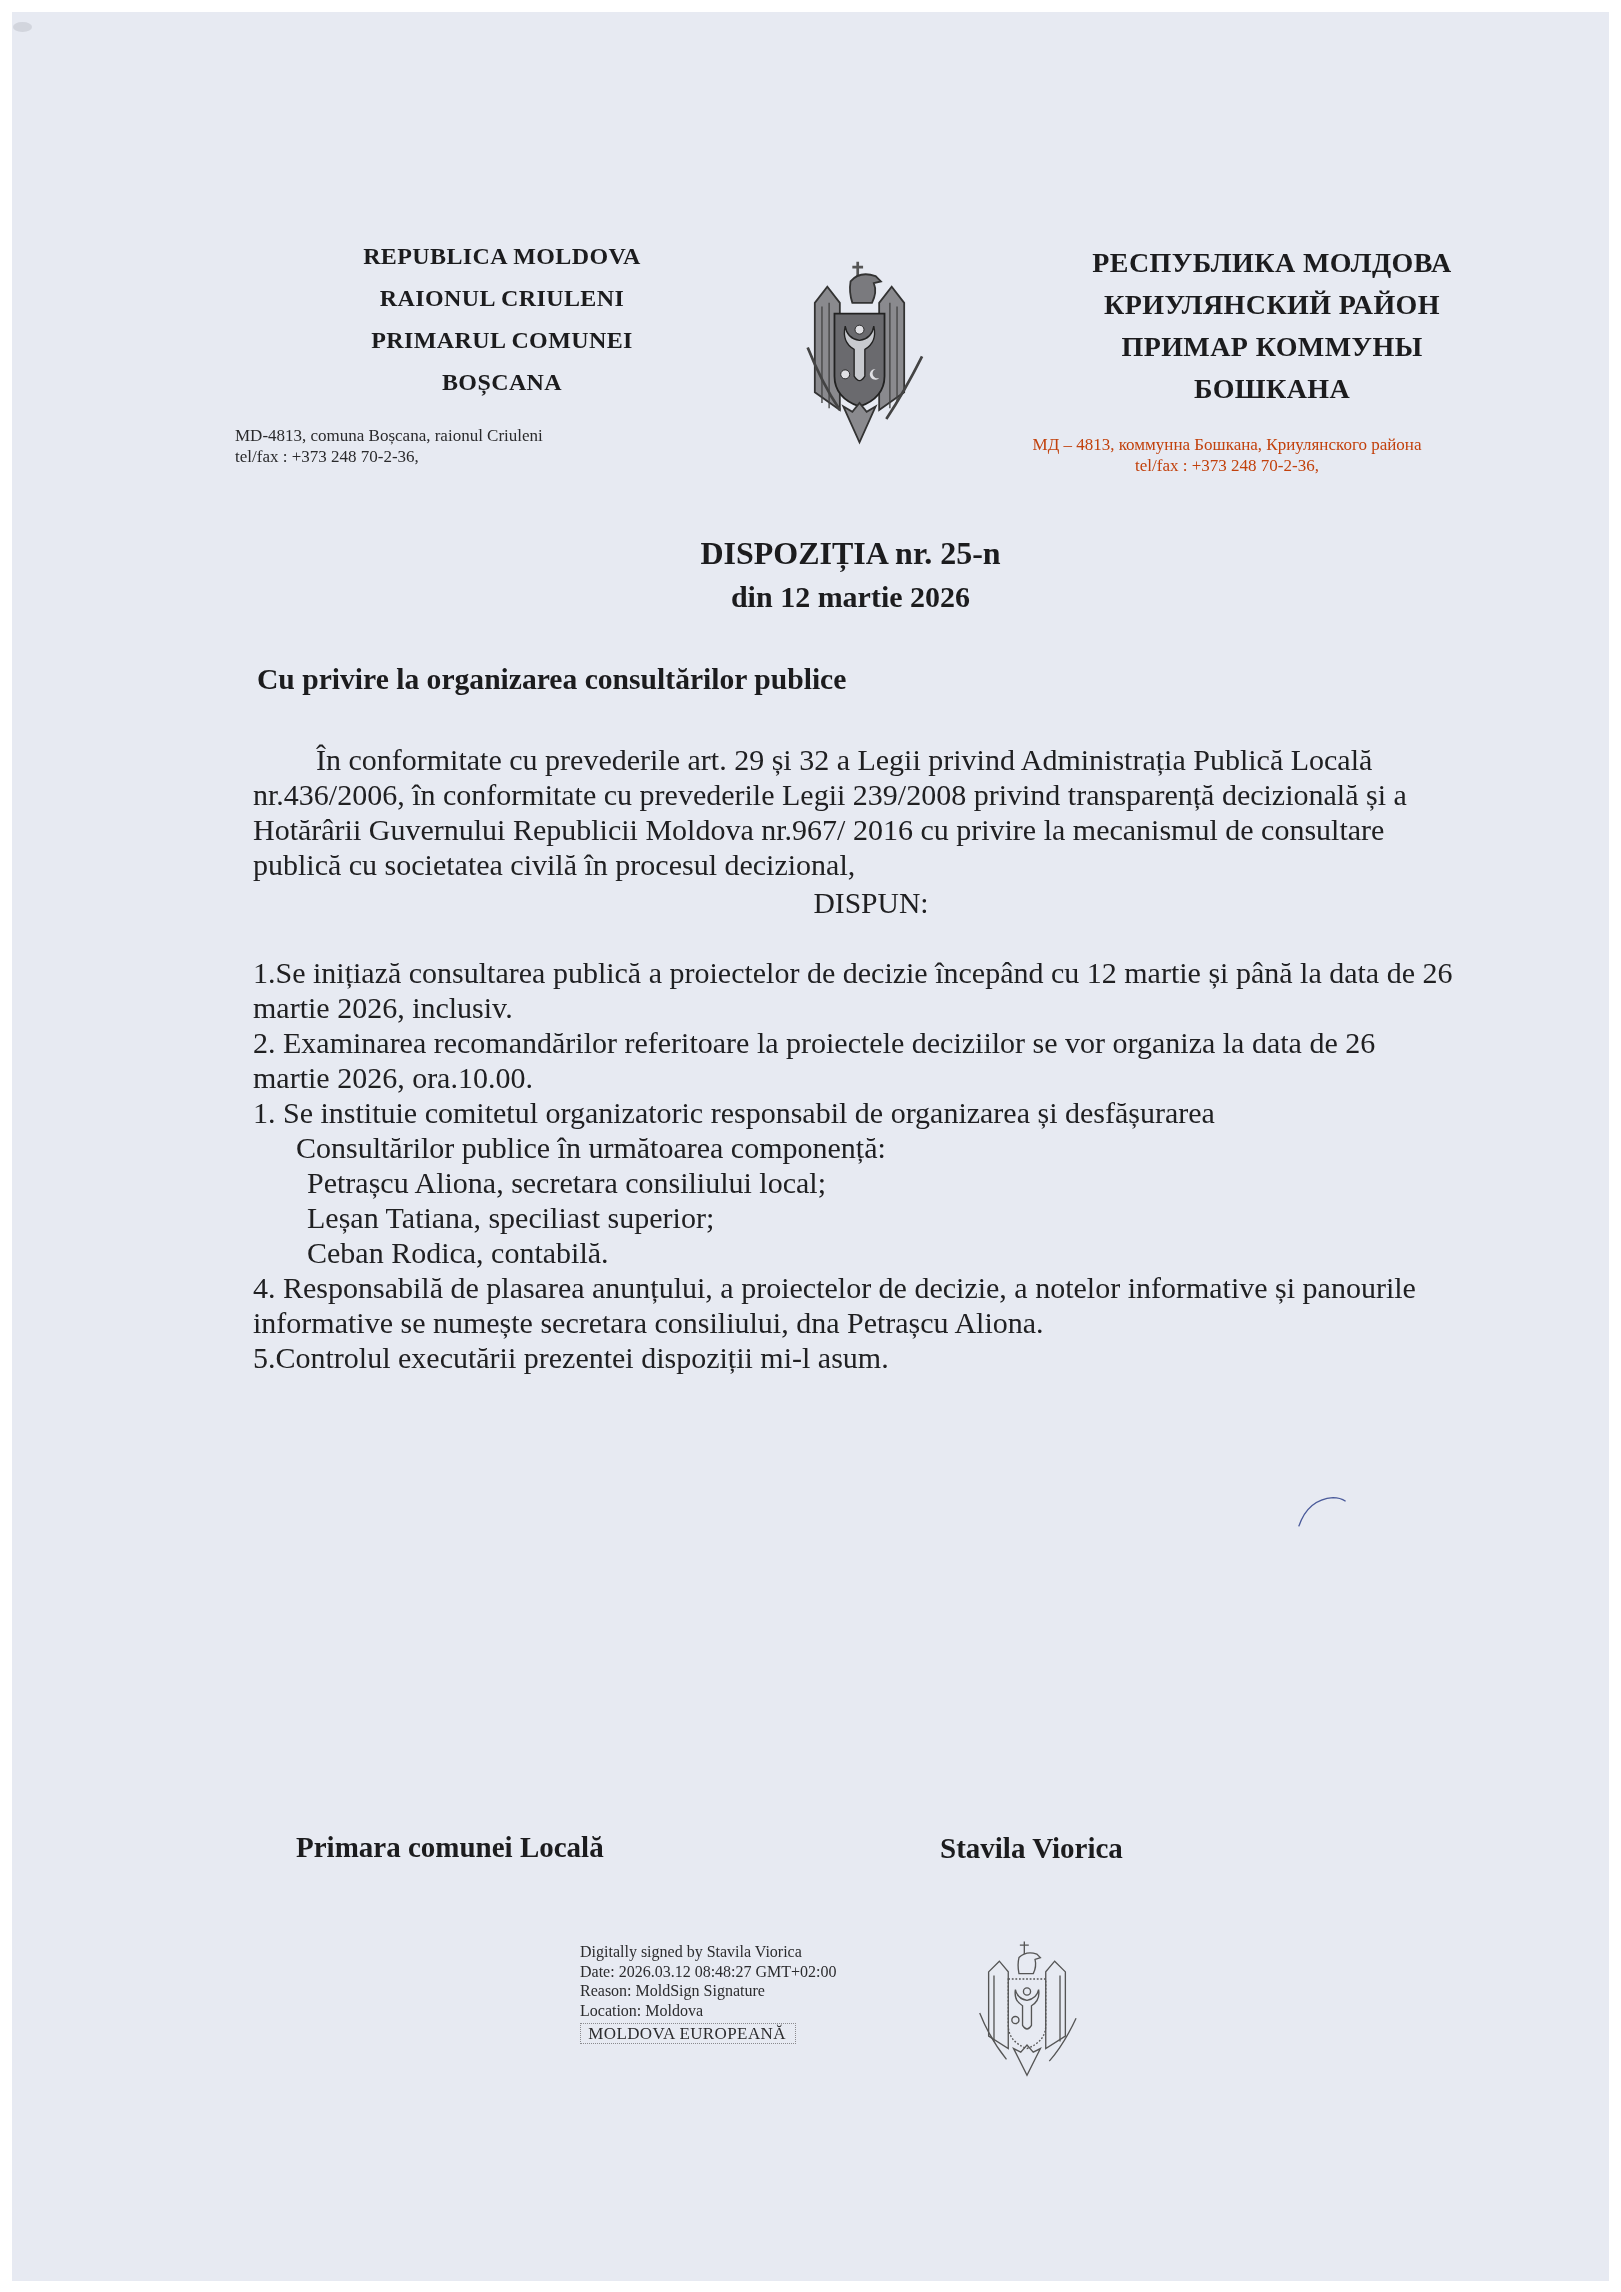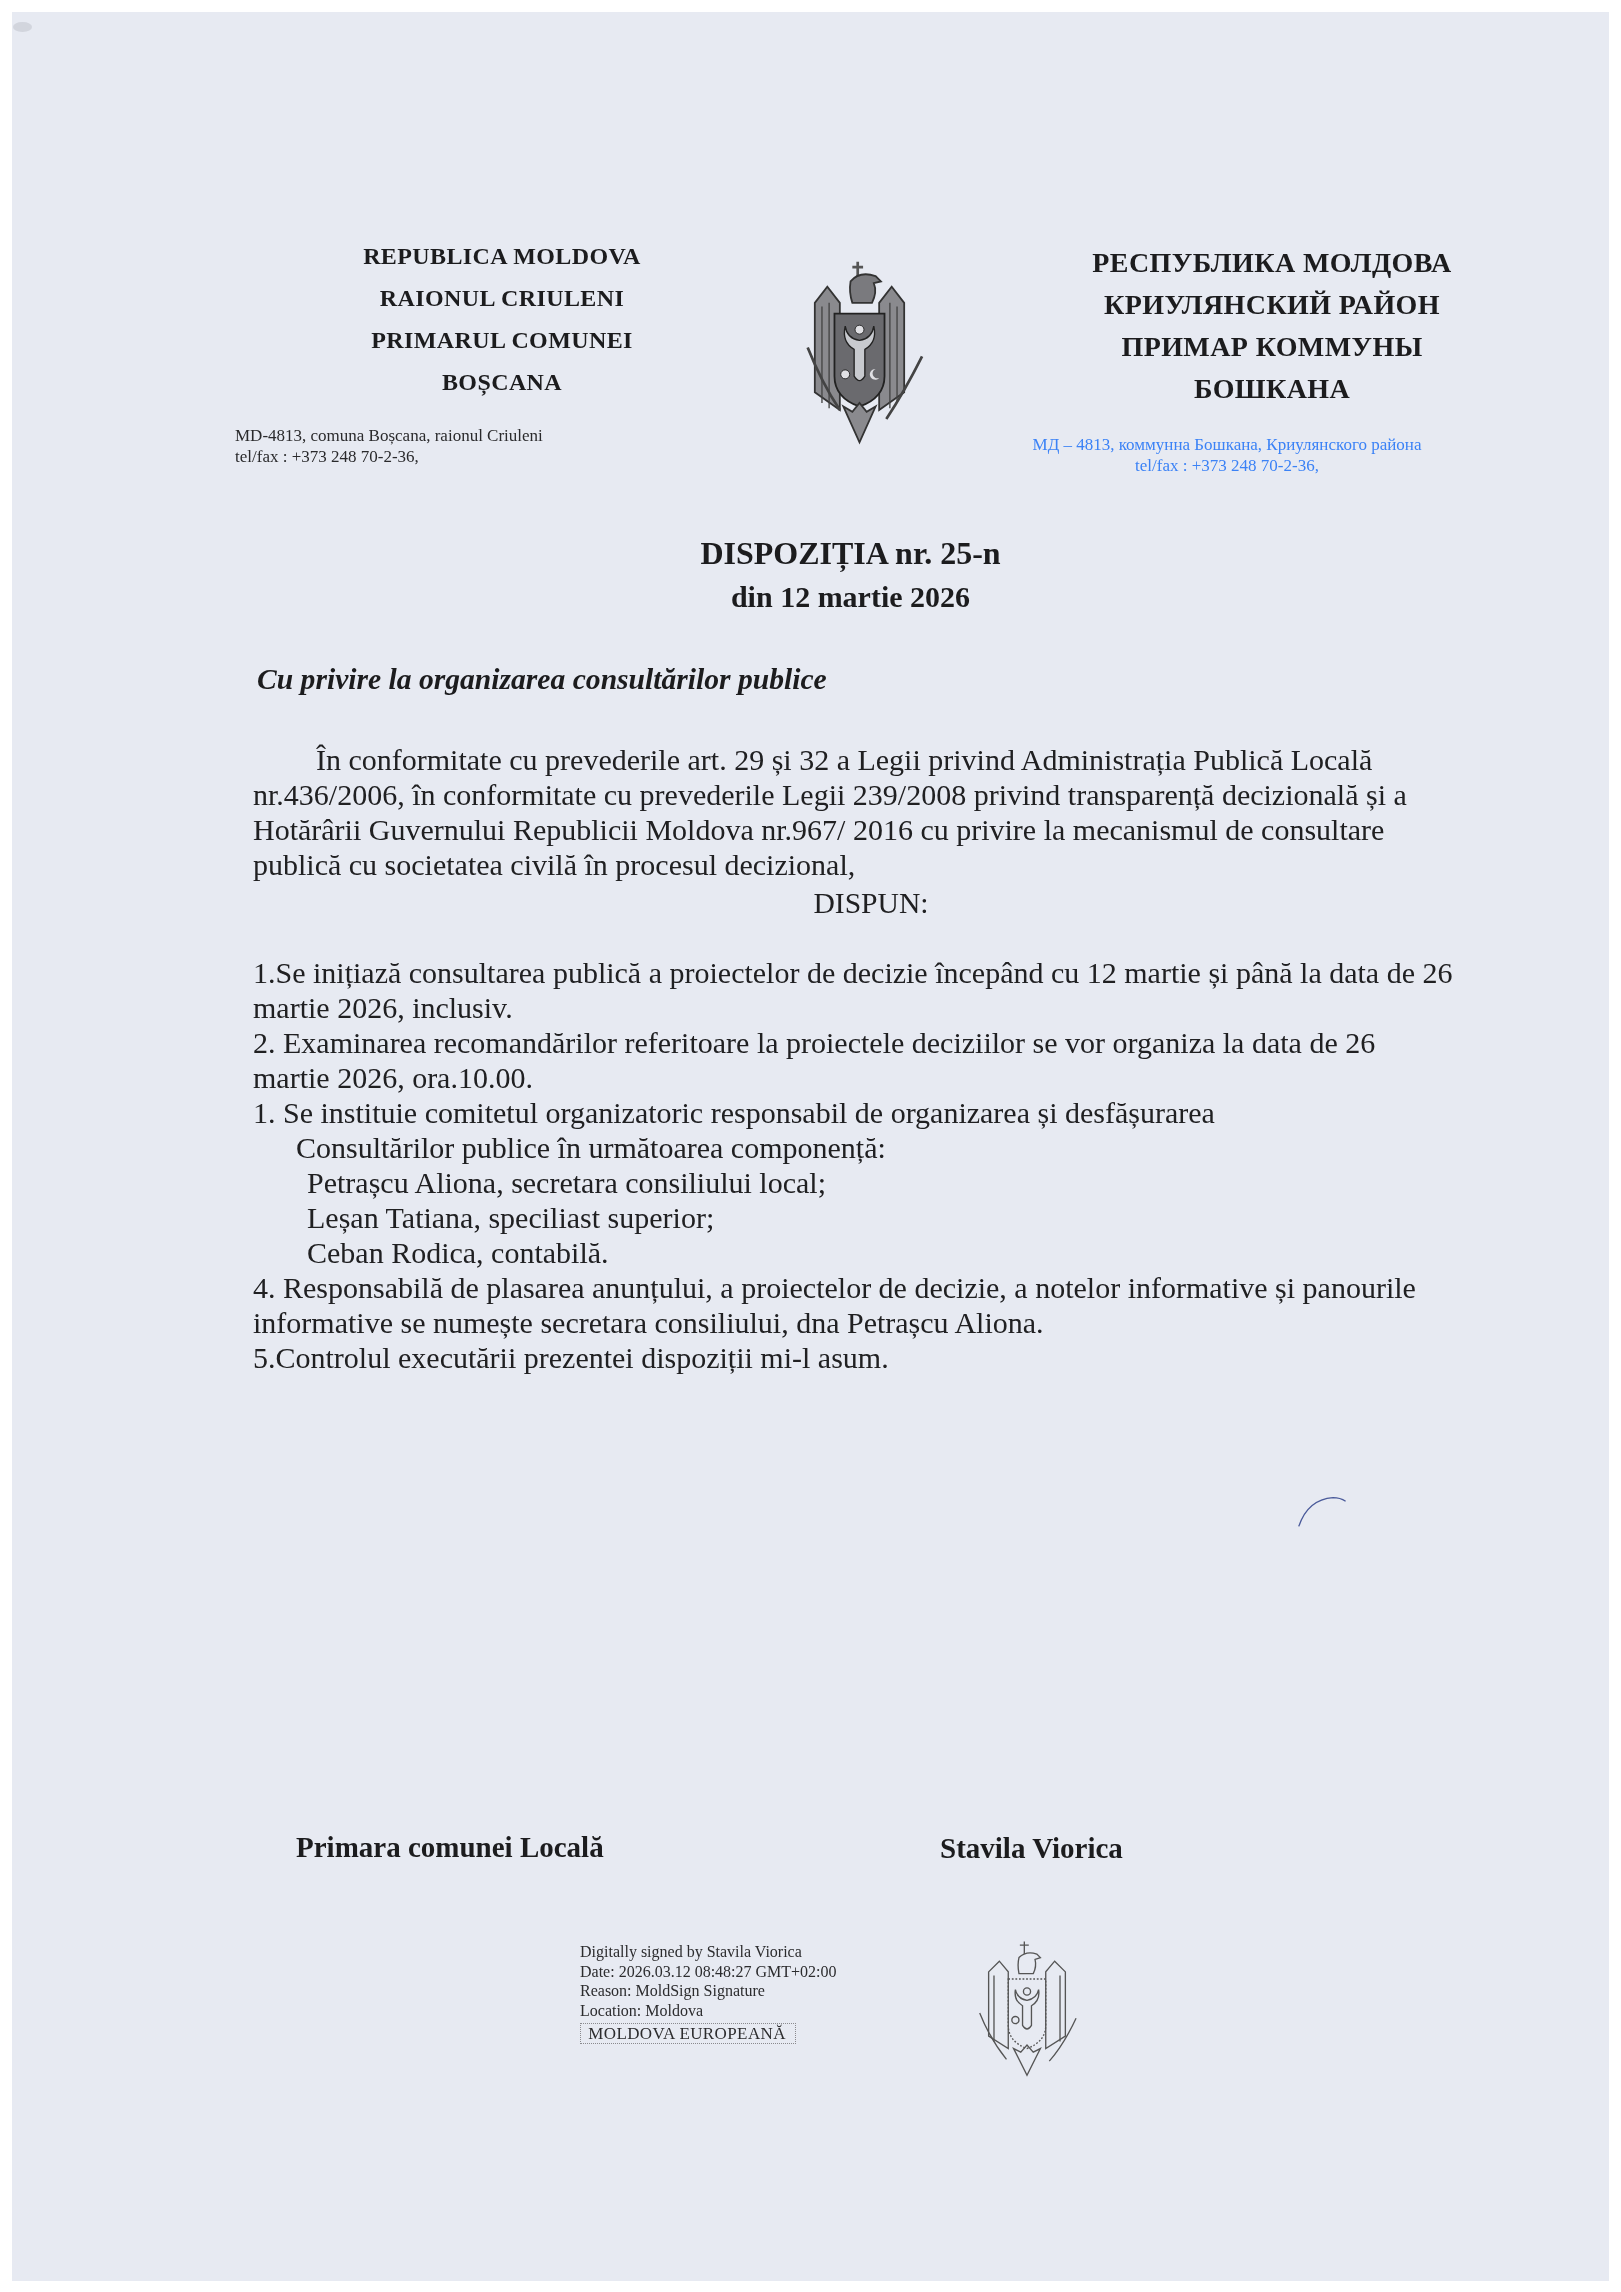--- a/index.html
+++ b/index.html
@@ -20,32 +20,32 @@
     }
     .hdr-ru {
       left: 1017px; top: 242px; width: 510px; text-align: center;
       font-weight: bold; font-size: 28px; line-height: 42px; letter-spacing: 0.4px;
     }
     .addr-ro {
       left: 235px; top: 426px; font-size: 17px; line-height: 20.6px; color: #2a2a2c;
     }
     .addr-ru {
       left: 976px; top: 435px; width: 502px; text-align: center;
-      font-size: 17px; line-height: 20.6px; color: #3b82f6;
+      font-size: 17px; line-height: 20.6px; color: #c2410c;
     }
     .coat {
       left: 788px; top: 249px; width: 143px; height: 206px;
     }
     .title {
       left: 537px; top: 532px; width: 627px; text-align: center;
       font-weight: bold; font-size: 32px; line-height: 43px;
     }
     .title .sub { font-size: 30px; }
     .subject {
-      left: 257px; top: 661px; font-style: italic; font-weight: bold;
+      left: 257px; top: 661px; font-weight: bold;
       font-size: 29.6px; line-height: 36px;
     }
     .body-text {
       left: 253px; top: 742px; width: 1200px;
       font-size: 30px; line-height: 35px; color: #202022;
     }
     .body-text p { margin: 0; }
     .indent { text-indent: 63px; }
     .dispun {
       text-align: center; font-weight: normal; font-size: 29.6px;

